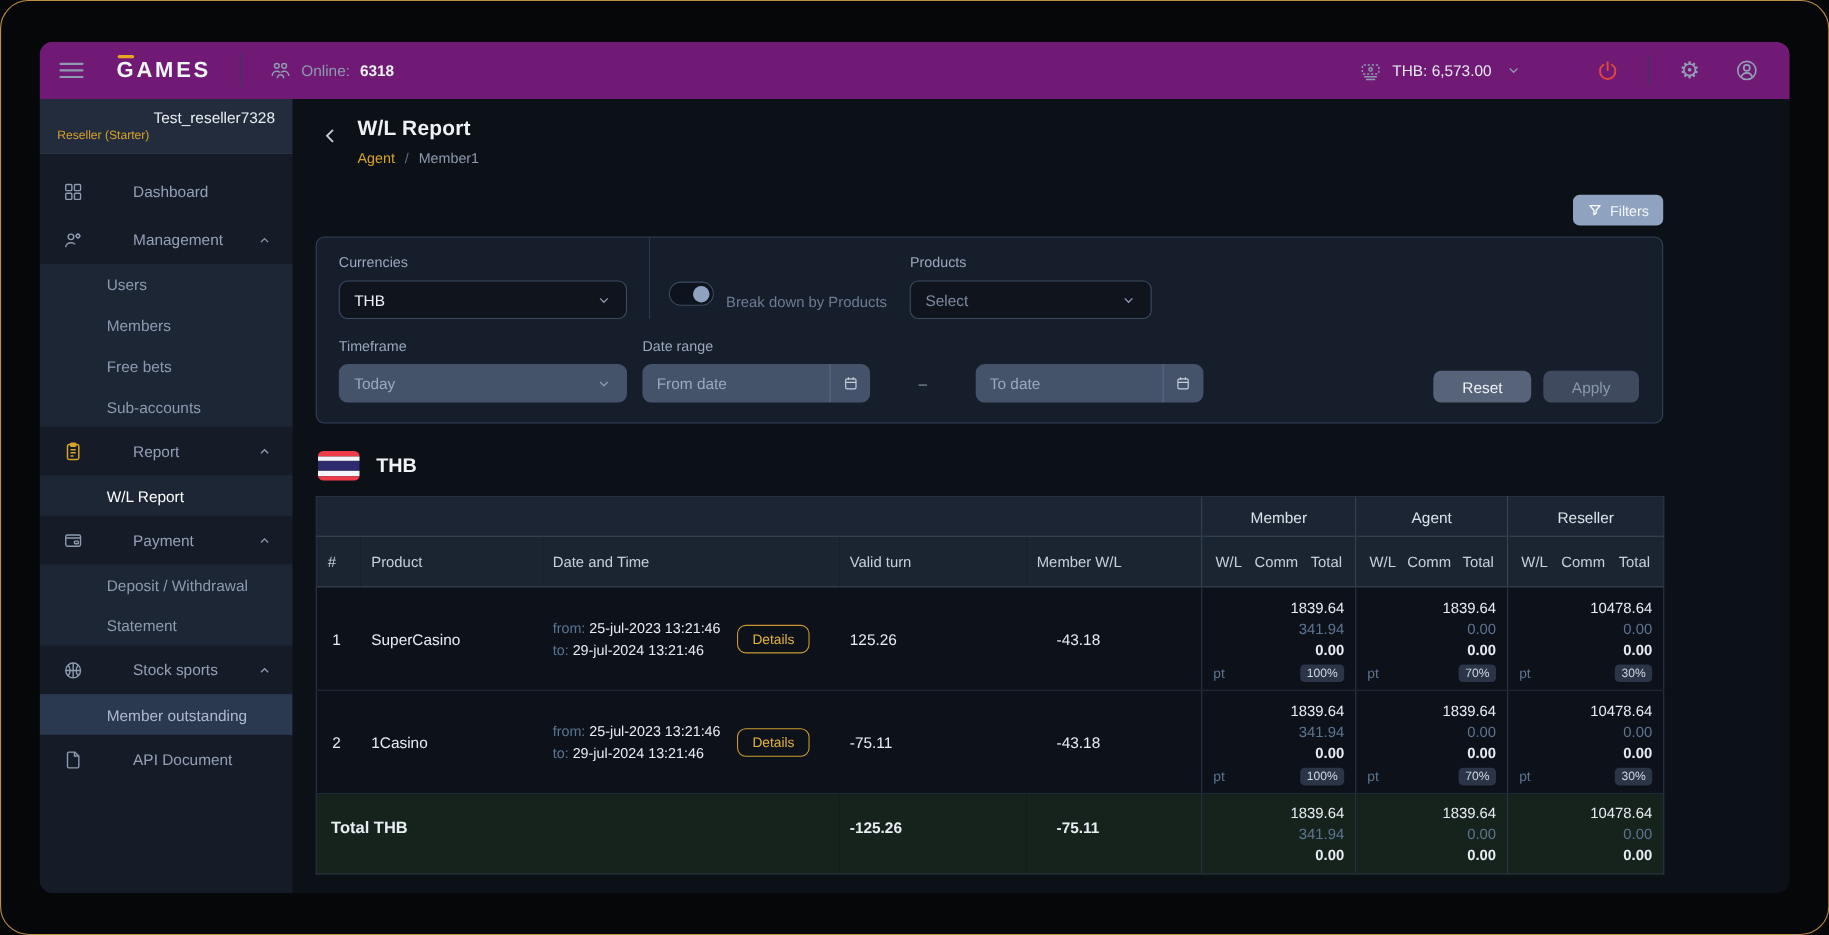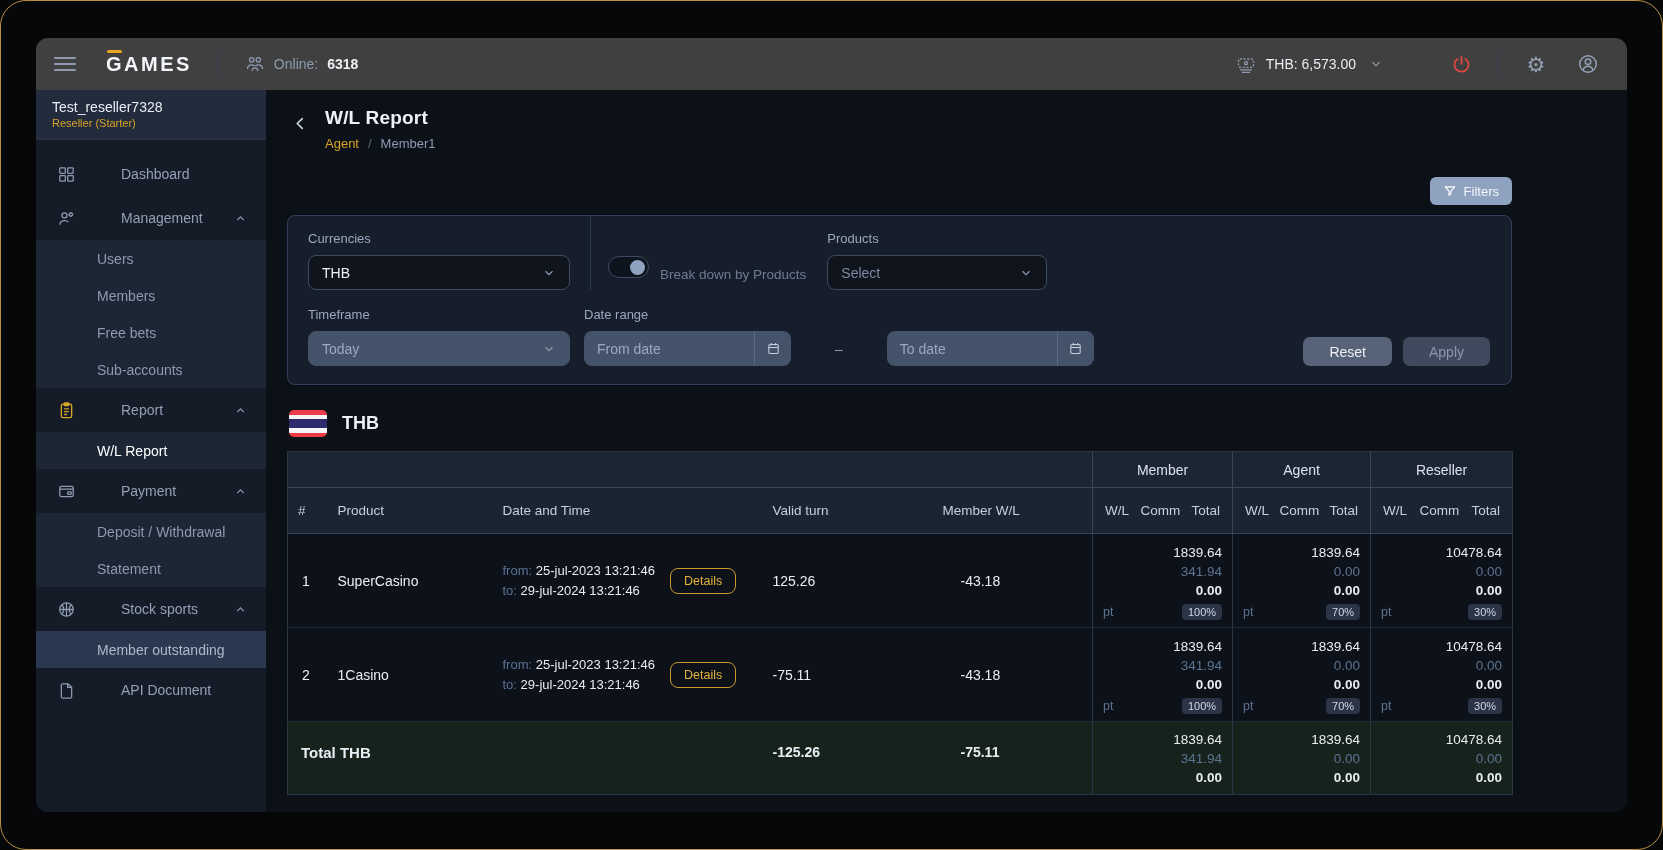--- a/index.html
+++ b/index.html
@@ -4,41 +4,41 @@
 <style>
   * { margin:0; padding:0; box-sizing:border-box; }
   html,body { width:1663px; height:850px; overflow:hidden; background:#060709;
     font-family:"Liberation Sans", sans-serif; }
   .outer-frame { position:absolute; inset:0; border:1px solid #bd8e43; border-radius:26px;
     pointer-events:none; z-index:99; }
   .app { position:absolute; left:36px; top:38px; width:1591px; height:774px;
     background:#0c1118; border-radius:12px; overflow:hidden; display:flex; flex-direction:column; }
 
   
-  .topbar { height:52px; background:#404040; display:flex; align-items:center; padding:0 22px 0 18px; flex:none; }
+  .topbar { height:52px; background:#701a75; display:flex; align-items:center; padding:0 22px 0 18px; flex:none; }
   .burger { width:22px; display:flex; flex-direction:column; gap:4px; cursor:pointer; }
   .burger i { height:2px; background:#8d9ab0; border-radius:2px; display:block; }
   .logo { margin-left:30px; color:#f2f5f9; font-weight:bold; font-size:20px; letter-spacing:2.5px; position:relative; }
   .logo::before { content:""; position:absolute; top:-3px; left:1px; width:15px; height:3px; background:#e8a51f; border-radius:2px; }
   .tb-divider { width:1px; height:30px; background:#323e52; margin:0 26px; }
   .online { display:flex; align-items:center; gap:9px; font-size:14px; }
   .online .lbl { color:#8d9ab0; }
   .online .cnt { color:#eef1f6; font-weight:bold; }
   .tb-right { margin-left:auto; display:flex; align-items:center; }
   .balance { display:flex; align-items:center; gap:10px; color:#e8ecf3; font-size:14px; cursor:pointer; }
   .tb-gap { width:58px; }
   .tb-icons { display:flex; align-items:center; gap:0; }
   .tb-icon-btn { width:34px; height:34px; display:flex; align-items:center; justify-content:center; cursor:pointer; }
   .tb-divider2 { width:1px; height:28px; background:#323e52; margin:0 20px; }
 
   
   .body-row { flex:1; display:flex; min-height:0; }
   .sidebar { width:230px; background:#151c28; flex:none; display:flex; flex-direction:column; overflow:hidden; }
   .sb-header { background:#222c3d; padding:9px 16px 10px; border-bottom:1px solid #2a3447; }
-  .sb-name { color:#e9edf3; font-size:14px; }
+  .sb-name { color:#e9edf3; font-size:14px;text-align:right; }
   .sb-role { color:var(--gold); font-size:11px; margin-top:2px; }
   .nav { padding-top:12px; }
   .nav-parent { height:44px; display:flex; align-items:center; gap:13px; padding:0 18px 0 20px;
     color:#93a0b6; font-size:14px; cursor:pointer; }
   .nav-parent .nav-label { flex:1;margin-left:32px; }
   .nav-icon { width:20px; height:20px; display:flex; align-items:center; justify-content:center; flex:none; }
   .nav-chevron { width:14px; height:14px; display:flex; align-items:center; }
   .nav-children { background:#1d2635; }
   .nav-child { height:37px; display:flex; align-items:center; padding-left:61px; color:#8d9ab0;
     font-size:14px; cursor:pointer; }

